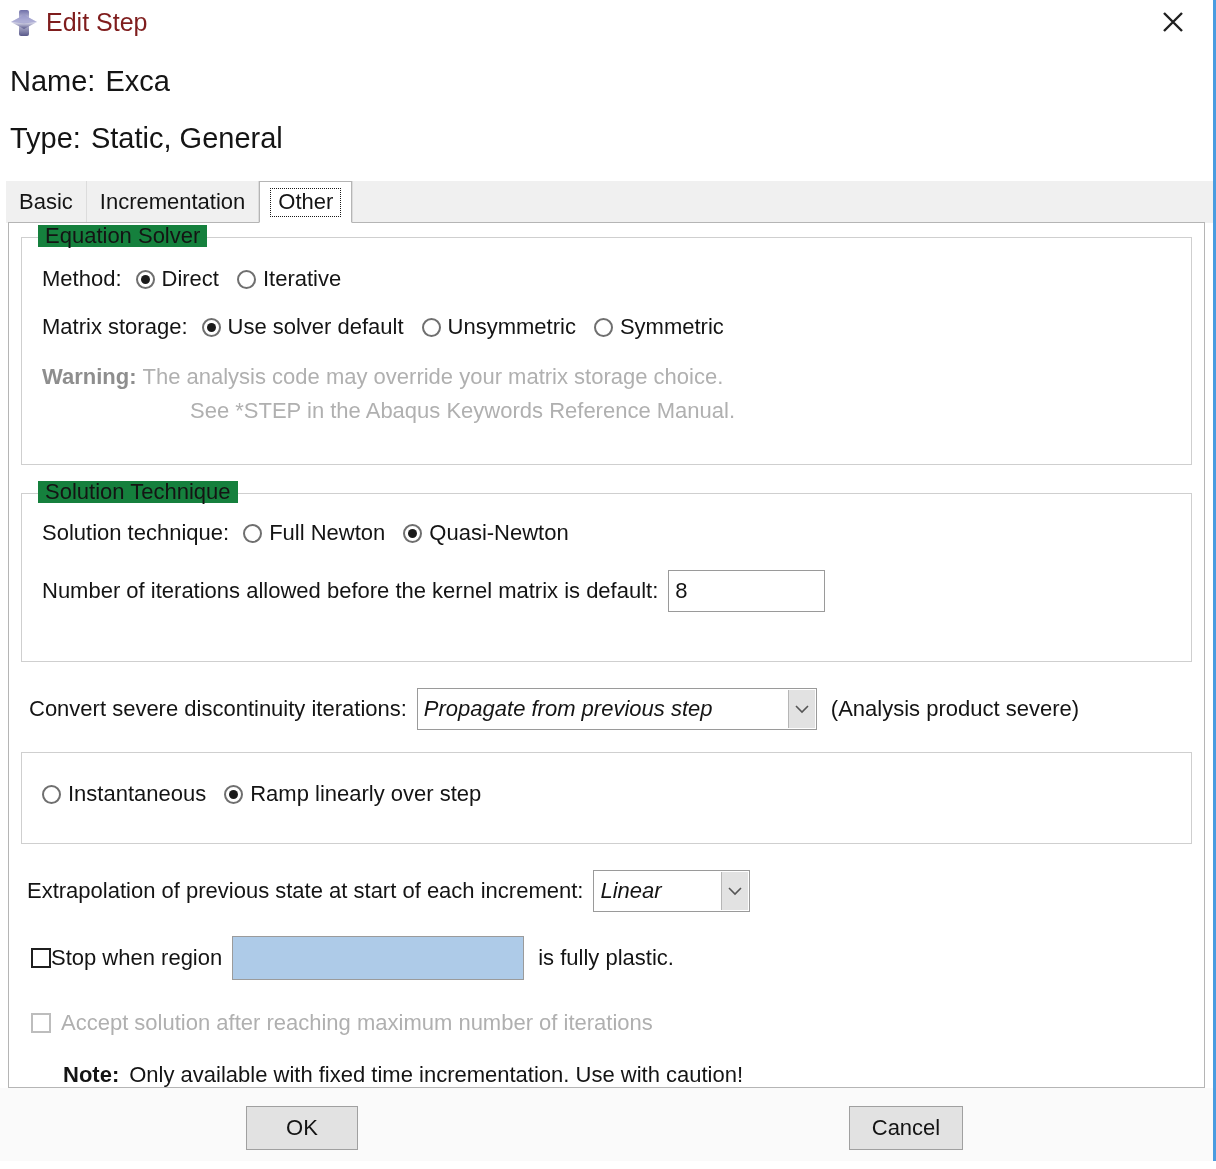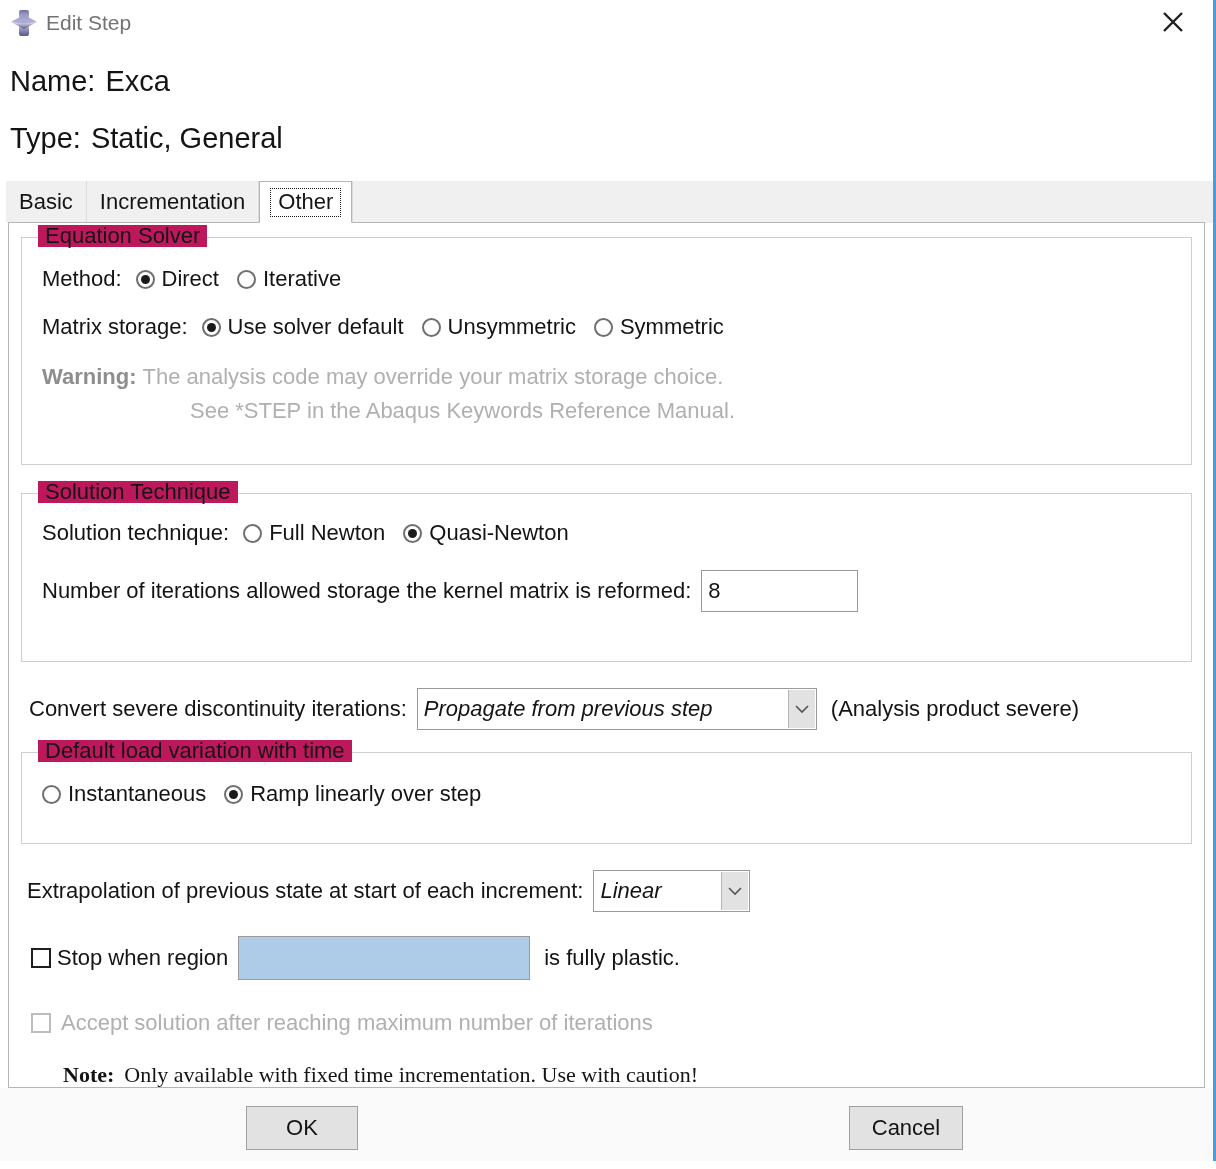--- a/index.html
+++ b/index.html
@@ -37,22 +37,22 @@
     padding-left: 8px;
   }
   .title-icon {
     width: 32px;
     height: 32px;
     position: relative;
     flex: 0 0 auto;
     margin-right: 6px;
   }
   .title-text {
-    font-size: 21px;
-    color: #737373;
+    font-size: 25px;
+    color: #7f1d1d;
     letter-spacing: 0px;
     line-height: 1;
     white-space: nowrap;
   }
   .close-btn {
     position: absolute;
     right: 12px;
     top: 0;
     width: 56px;
     height: 44px;
@@ -135,21 +135,21 @@
     position: relative;
     border: 1px solid #cfcfcf;
     margin: 0 0 0 0;
     padding: 0;
     box-sizing: border-box;
   }
   .group > .group-title {
     position: absolute;
     top: -13px;
     left: 16px;
-    background: #be185d;
+    background: #15803d;
     padding: 0 7px;
     font-size: 22px;
     color: #141414;
     line-height: 1;
     white-space: nowrap;
   }
   .group-body { padding: 28px 20px 16px 20px; }
 
   .row {
     display: flex;
@@ -401,42 +401,41 @@
             <span class="radio"></span>
             <span>Full Newton</span>
           </span>
           <span class="radio-item">
             <span class="radio checked"></span>
             <span>Quasi-Newton</span>
           </span>
         </div>
 
         <div class="row" style="margin-top:24px;">
-          <span style="margin-right:10px;">Number of iterations allowed storage the kernel matrix is reformed:</span>
+          <span style="margin-right:10px;">Number of iterations allowed before the kernel matrix is default:</span>
           <span class="textbox" style="width:157px;">8</span>
         </div>
 
       </div>
     </div>
 
     <div class="free-row" style="margin-top:26px; padding-left:8px;">
       <span style="margin-right:10px;">Convert severe discontinuity iterations:</span>
       <span class="combo" style="width:400px;">
         <span class="combo-val">Propagate from previous step</span>
         <span class="combo-arrow">
           <svg width="14" height="10" viewBox="0 0 14 10">
               <path d="M1 2 L7 8 L13 2" stroke="#555" stroke-width="1.6" fill="none"></path>
             </svg>
         </span>
       </span>
       <span style="margin-left:14px;">(Analysis product severe)</span>
     </div>
 
     <div class="group" style="height:92px; margin-top:22px;">
-      <span class="group-title">Default load variation with time</span>
       <div class="group-body" style="padding-top:28px;">
         <div class="row">
           <span class="radio-item">
             <span class="radio"></span>
             <span>Instantaneous</span>
           </span>
           <span class="radio-item">
             <span class="radio checked"></span>
             <span>Ramp linearly over step</span>
           </span>
@@ -451,31 +450,31 @@
         <span class="combo-arrow">
           <svg width="14" height="10" viewBox="0 0 14 10">
               <path d="M1 2 L7 8 L13 2" stroke="#555" stroke-width="1.6" fill="none"></path>
             </svg>
         </span>
       </span>
     </div>
 
     <div class="free-row" style="margin-top:24px; padding-left:10px;">
       <span class="cbox"></span>
-      <span style="margin:0 10px 0 6px;">Stop when region</span>
+      <span style="margin:0 10px 0 0;">Stop when region</span>
       <span class="bluefield"></span>
       <span style="margin-left:14px;">is fully plastic.</span>
     </div>
 
     <div class="free-row" style="margin-top:30px; padding-left:10px;">
       <span class="cbox disabled"></span>
       <span class="muted" style="margin-left:10px;">Accept solution after reaching maximum number of iterations</span>
     </div>
 
-    <div class="free-row" style="margin-top:26px; padding-left:42px;font-family:Liberation Serif, serif;">
+    <div class="free-row" style="margin-top:26px; padding-left:42px;">
       <span class="bold" style="margin-right:10px;">Note:</span>
       <span>Only available with fixed time incrementation. Use with caution!</span>
     </div>
 
     <div class="free-row" style="margin-top:24px; padding-left:10px;">
       <span class="cbox"></span>
       <span style="margin-left:8px;">Obtain long-term solution with time-domain material properties</span>
     </div>
 
   </div>

